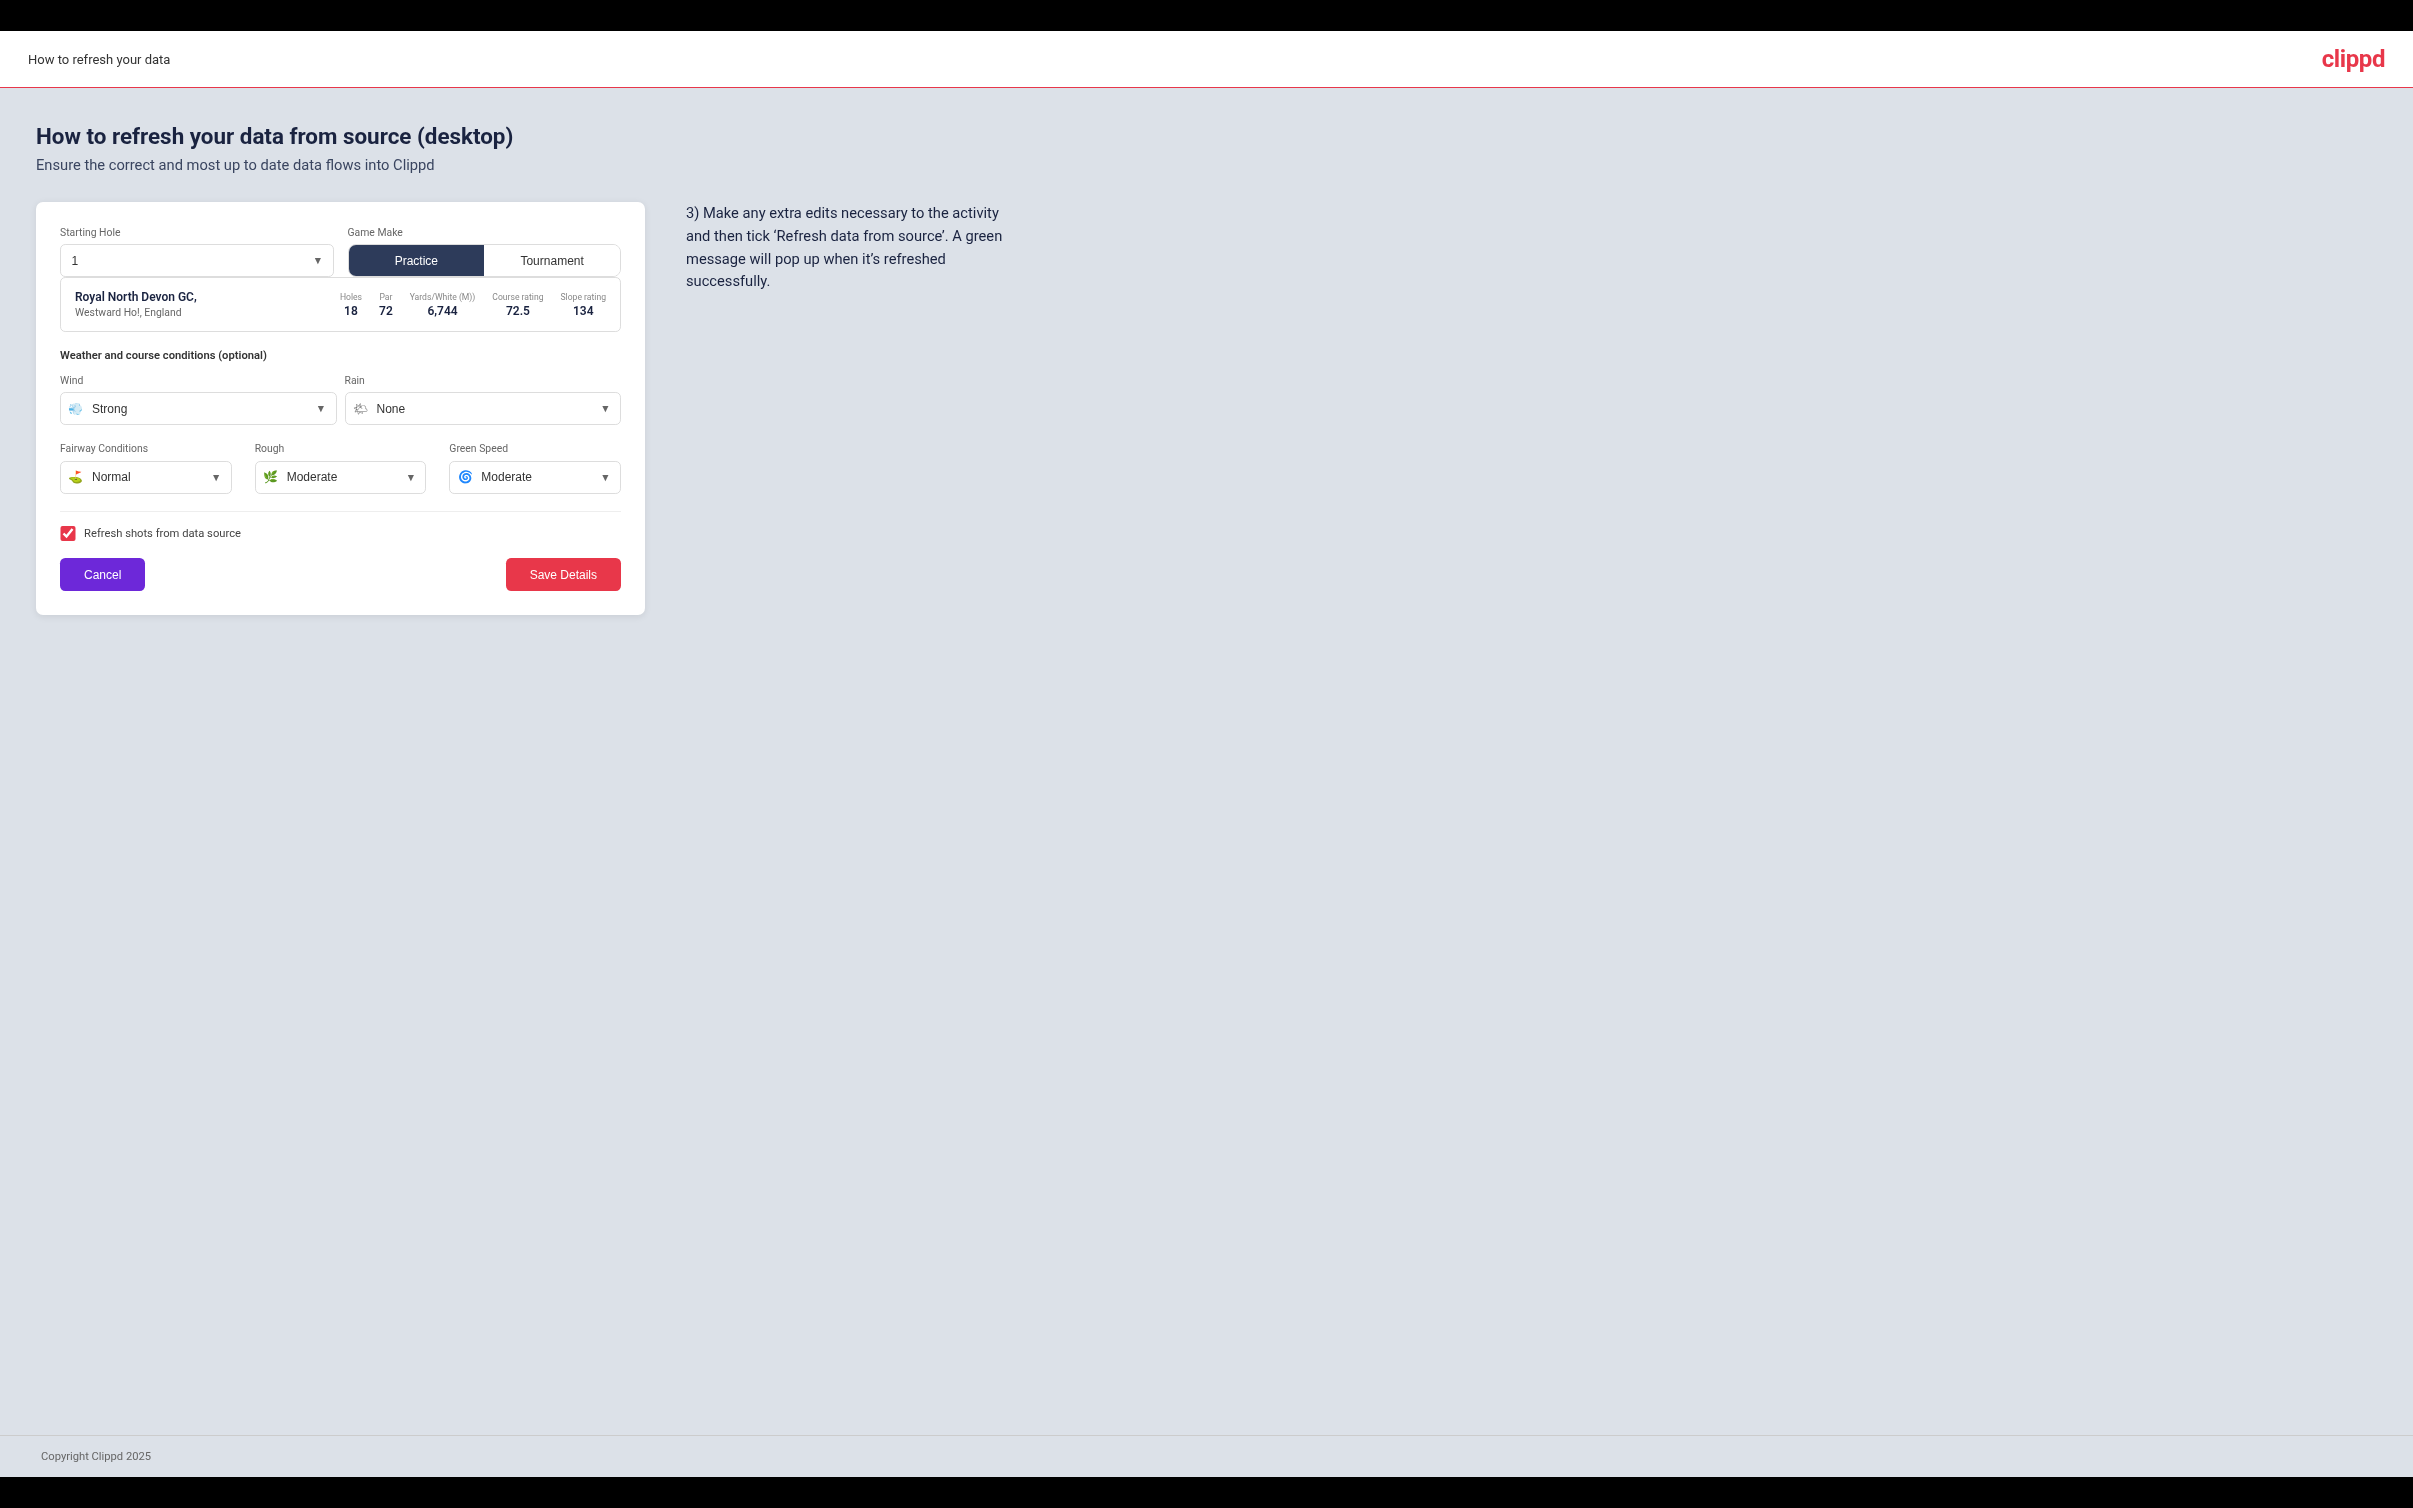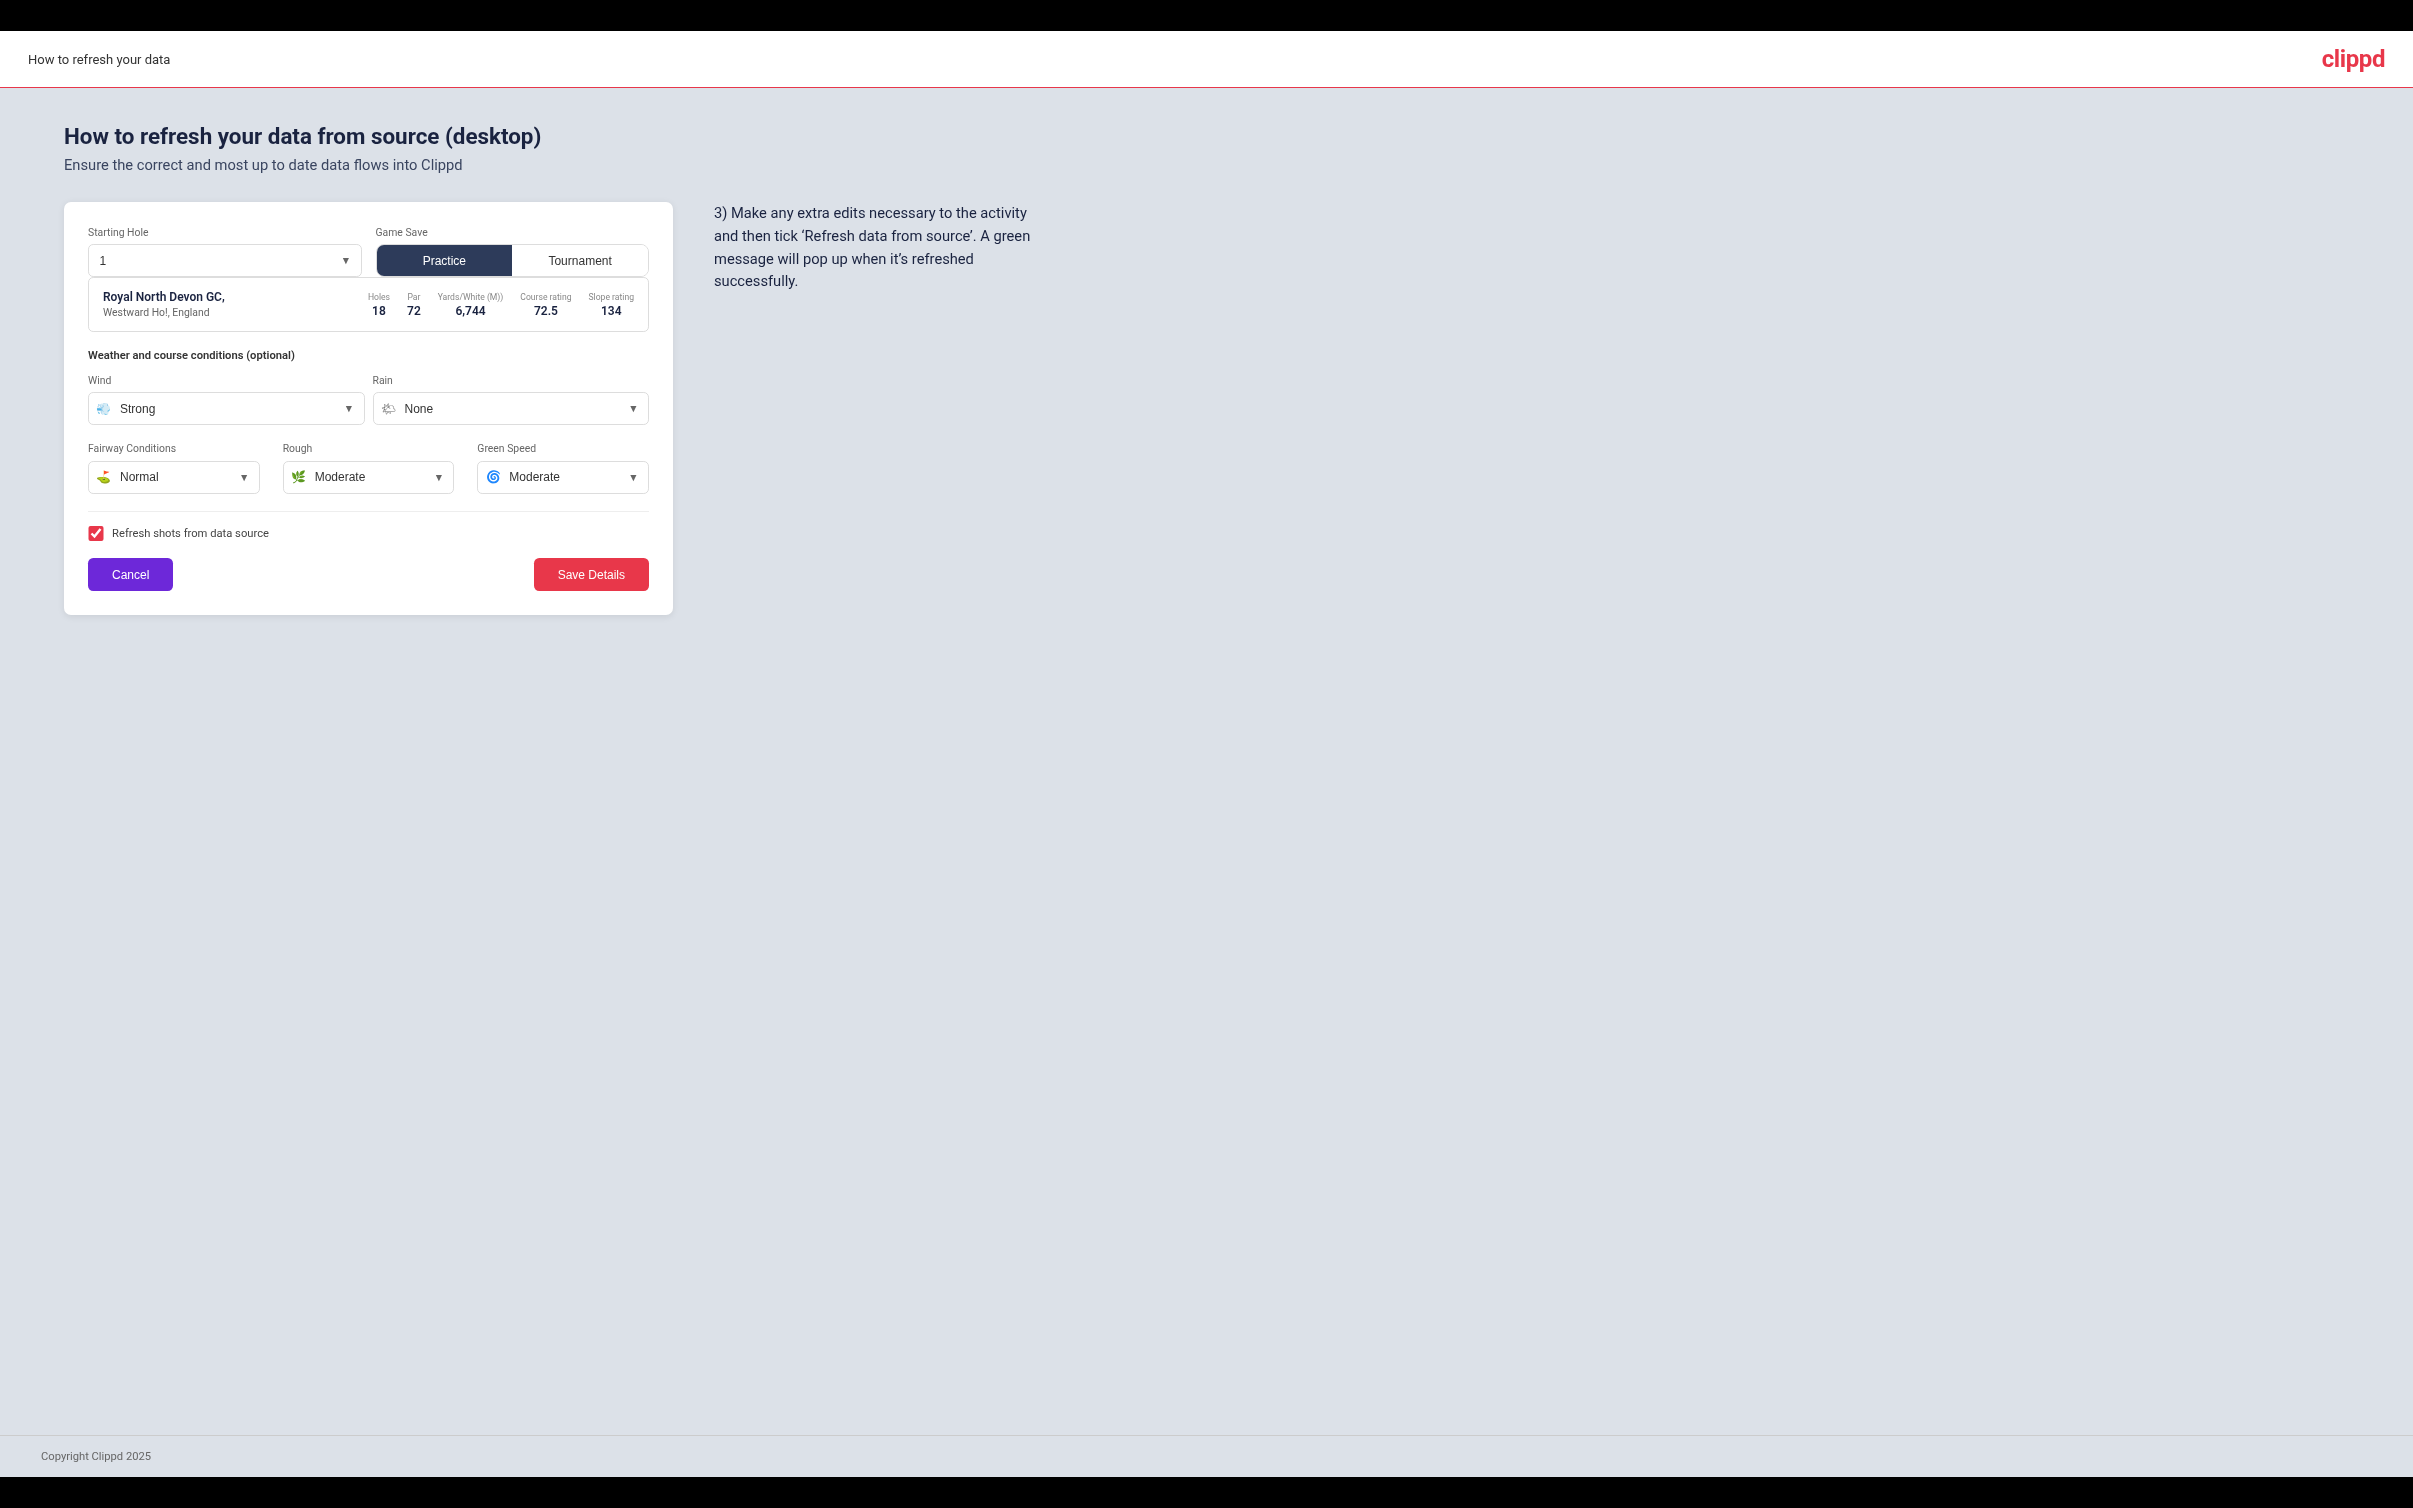--- a/index.html
+++ b/index.html
@@ -35,21 +35,21 @@
     .logo {
       font-size: 24px;
       font-weight: 700;
       color: #e8374a;
       letter-spacing: -0.4px;
     }
 
     .main-content {
       background: #dce1e8;
       flex: 1;
-      padding: 35px 64px;
+      padding: 35px 36px;
       display: flex;
       flex-direction: column;
     }
 
     .page-heading {
       font-size: 22.4px;
       font-weight: 700;
       color: #1a2340;
       margin-bottom: 7px;
     }
@@ -324,21 +324,21 @@
         <div class="starting-hole-section">
           <label class="form-label">Starting Hole</label>
           <div class="select-wrapper">
             <select class="select-field">
               <option>1</option>
             </select>
             <span class="select-arrow">▼</span>
           </div>
         </div>
         <div class="game-type-section">
-          <label class="form-label">Game Save</label>
+          <label class="form-label">Game Make</label>
           <div class="game-type-buttons">
             <button class="game-type-btn active">Practice</button>
             <button class="game-type-btn">Tournament</button>
           </div>
         </div>
       </div>
 
       <div class="course-info">
         <div>
           <div class="course-name">Royal North Devon GC,</div>

